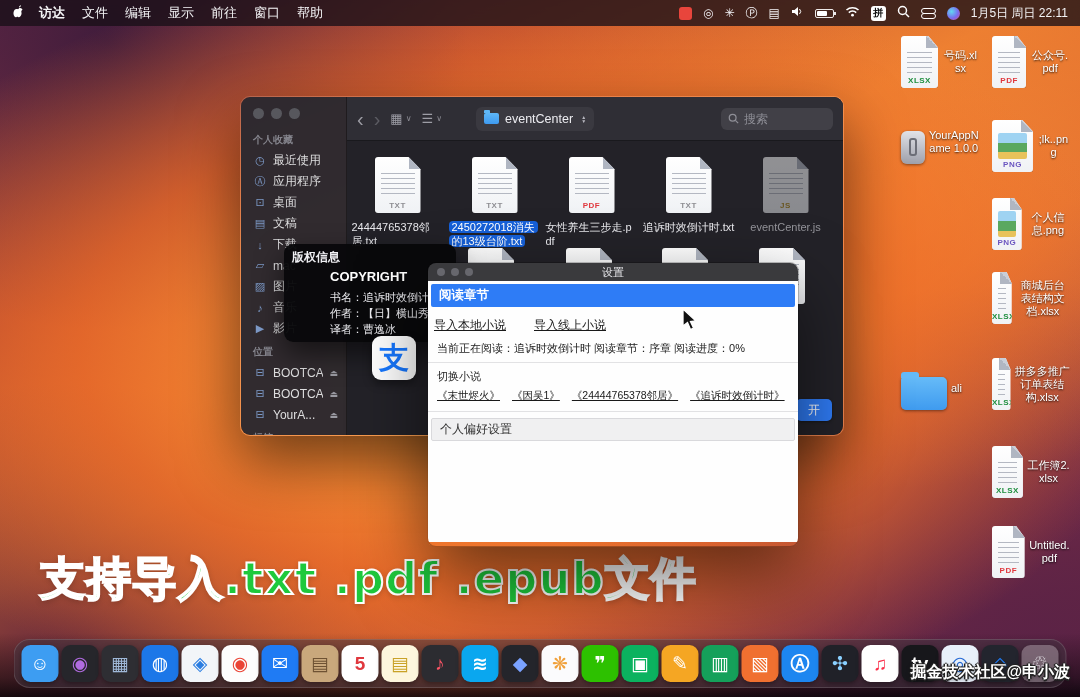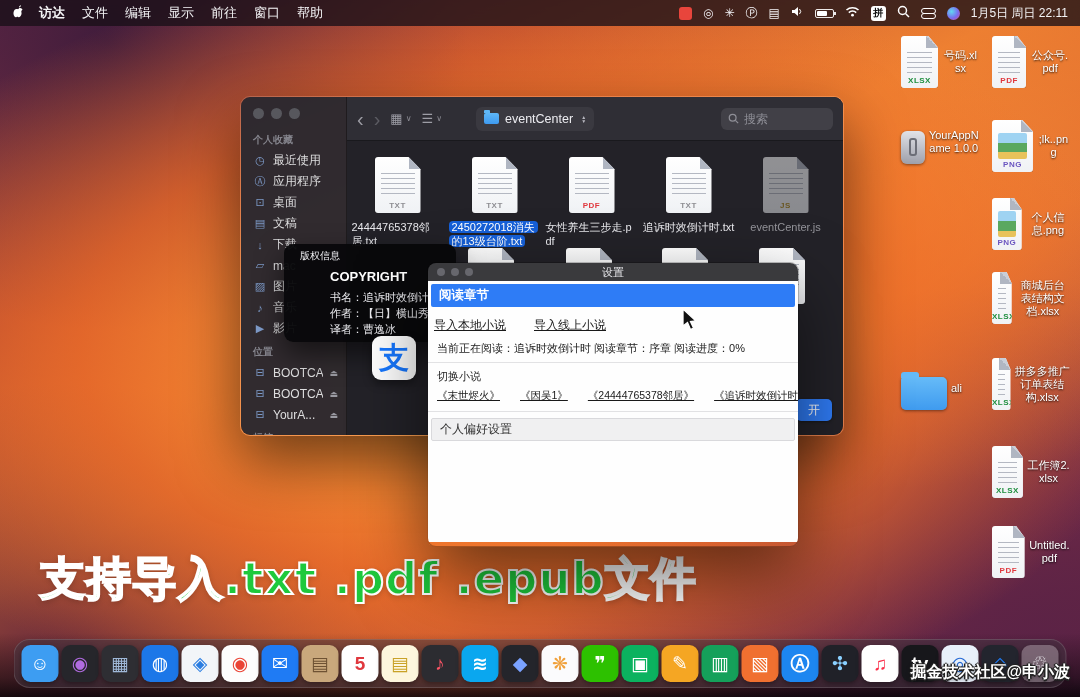--- a/index.html
+++ b/index.html
@@ -118,21 +118,21 @@
   .file.dim .fname{color:#94949a}
   .pfile{position:absolute;top:107px}
   .pfile .page{width:46px;height:56px}
   .open-btn{position:absolute;left:796px;top:399px;width:36px;height:22px;background:#2f7bf5;border-radius:5px;
     color:#fff;font-size:12px;display:flex;align-items:center;justify-content:center;z-index:15;
     box-shadow:0 1px 3px rgba(0,0,0,.4)}
 
   
   .popover{position:absolute;left:284px;top:244px;width:172px;height:98px;z-index:20;color:#fff;
     background:rgba(8,8,10,.96);border-radius:9px;box-shadow:0 12px 28px rgba(0,0,0,.55)}
-  .pop-title{position:absolute;left:16px;top:5px;font-size:10px;font-weight:400;color:#f0f0f4}
+  .pop-title{position:absolute;left:8px;top:5px;font-size:12px;font-weight:700;color:#f0f0f4}
   .pop-head{position:absolute;left:46px;top:25px;font-size:13px;font-weight:700}
   .pop-line{position:absolute;left:46px;font-size:11px;color:#ececf0;white-space:nowrap}
   .pl1{top:46px}.pl2{top:62px}.pl3{top:78px}
   .alipay{position:absolute;left:372px;top:336px;width:44px;height:44px;background:#fff;border-radius:9px;z-index:21;
     display:flex;align-items:center;justify-content:center;box-shadow:0 4px 10px rgba(0,0,0,.4)}
   .alipay span{color:#1677ff;font-size:30px;font-weight:700}
 
   
   .settings{position:absolute;left:427px;top:262px;width:372px;height:285px;z-index:30;border-radius:9px;overflow:hidden;
     border:1px solid rgba(0,0,0,.3);box-shadow:0 30px 70px rgba(0,0,0,.55)}
@@ -141,21 +141,21 @@
   .s-dots span{width:8px;height:8px;border-radius:50%;background:#67676d}
   .s-title{position:absolute;left:0;right:0;text-align:center;font-size:11px;color:#e4e4e8}
   .s-body{background:#fefefe;height:calc(100% - 22px);display:flex;flex-direction:column}
   .s-bluebar{margin:3px 3px 0;background:#2e7cf6;color:#fff;font-weight:700;font-size:12.5px;line-height:23px;height:23px;
     padding-left:8px;border-radius:2px}
   .s-links{display:flex;gap:28px;padding:10px 6px 0}
   .s-links a{font-size:12px;color:#1a1a1a;text-decoration:underline}
   .s-status{padding:7px 9px 6px;font-size:11px;color:#222}
   .s-divider{border-top:1px solid #e2e2e4}
   .s-switch{padding:6px 9px 2px;font-size:11px;color:#222}
-  .s-books{display:flex;gap:20px;padding:3px 9px 8px}
+  .s-books{display:flex;gap:12px;padding:3px 9px 8px}
   .book-link{font-size:10.5px;color:#1a1a1a;text-decoration:underline;white-space:nowrap}
   .s-prefs{margin:6px 3px 0;background:#f0f0f1;border:1px solid #d9d9dc;font-size:12px;color:#333;
     line-height:21px;height:23px;padding-left:8px;border-radius:2px}
 
   
   .caption{position:absolute;left:40px;top:549px;z-index:6;font-size:45px;font-weight:900;letter-spacing:1px;
     color:#1ec93c;-webkit-text-stroke:2px #ffffff;text-shadow:0 2px 6px rgba(0,0,0,.25);
     font-family:"DejaVu Sans","Liberation Sans",sans-serif}
   .watermark{position:absolute;right:10px;bottom:14px;z-index:80;font-size:16px;font-weight:700;color:#fff;
     text-shadow:-1.5px 0 #222,1.5px 0 #222,0 -1.5px #222,0 1.5px #222,0 2px 4px rgba(0,0,0,.6)}

